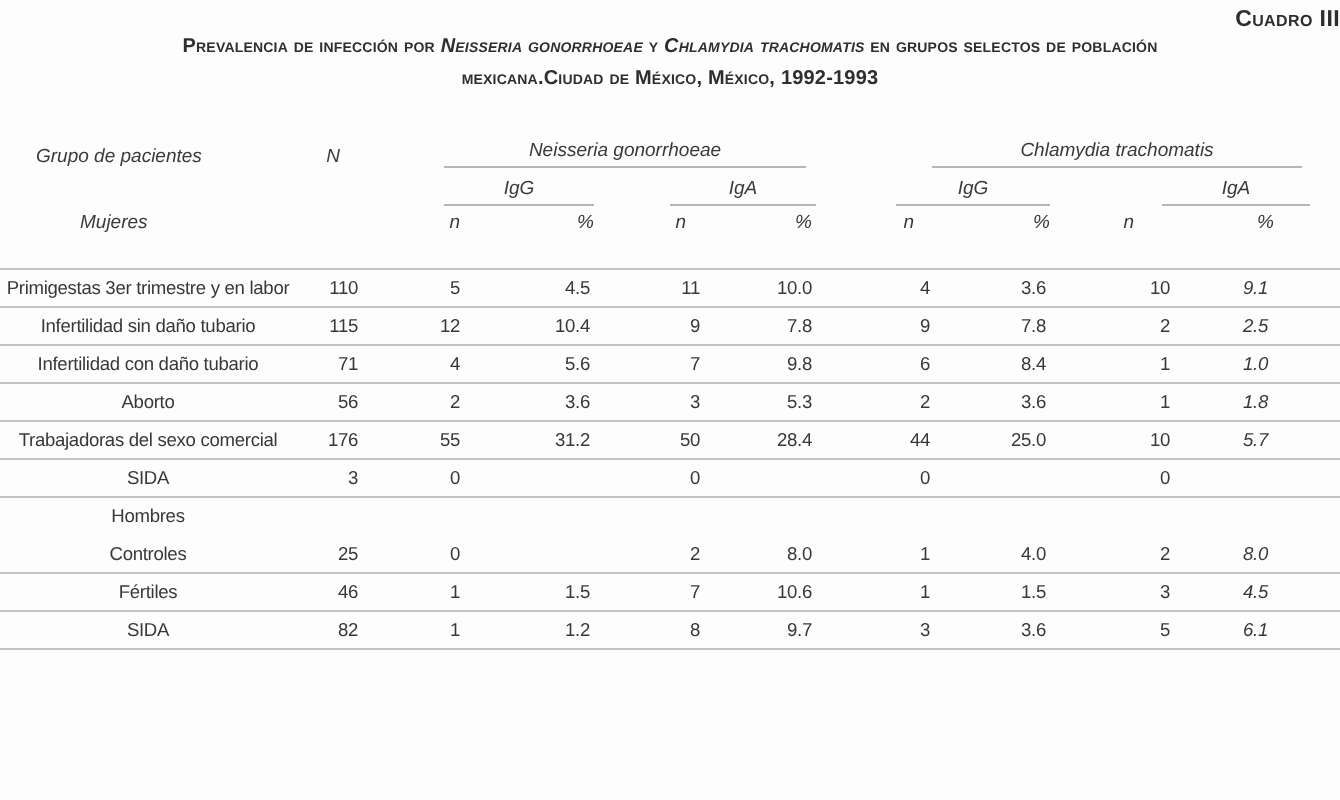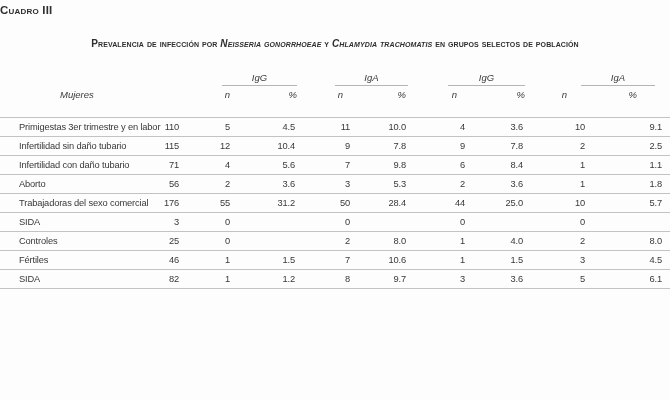--- a/index.html
+++ b/index.html
@@ -1,88 +1,99 @@
 <!DOCTYPE html>
 <html><head>
 <meta charset="utf-8">
 <style>
   html,body{margin:0;padding:0;background:#fff;}
   .page{
     position:relative;width:670px;height:400px;overflow:hidden;background:#fdfdfd;
     font-family:"Liberation Sans", sans-serif;color:#3a3a3a;
   }
   .title{
-    margin-top:4px;text-align:left;font-weight:bold;font-variant:small-caps;
+    margin-top:4px;text-align:right;font-weight:bold;font-variant:small-caps;
     font-size:11.5px;line-height:12px;color:#2e2e2e;letter-spacing:.2px;
   }
   .subtitle{
-    margin-top:20px;text-align:center;font-weight:bold;font-variant:small-caps;
+    margin-top:0;text-align:center;font-weight:bold;font-variant:small-caps;
     font-size:10px;line-height:15.5px;color:#2e2e2e;letter-spacing:.1px;
   }
   .it{font-style:italic;}
   table{
     border-collapse:collapse;table-layout:fixed;width:670px;margin-top:15px;
   }
   th{font-weight:normal;font-style:italic;font-size:9.5px;padding:0;text-align:left;vertical-align:bottom;color:#3a3a3a;}
   td{font-size:9.3px;padding:0;letter-spacing:-.15px;color:#383838;}
-  .lbl{text-align:left;padding-left:19px;white-space:nowrap;overflow:visible;}
+  .lbl{text-align:center;padding-left:3px;white-space:nowrap;overflow:visible;}
   .num{text-align:right;padding-right:2px;white-space:nowrap;}
-  .num.last{padding-right:8px;}
+  .num.last{padding-right:36px;font-style:italic;}
   tr.h1 th{height:22px;}
   tr.h2 th{height:19px;}
   tr.h3 th{height:28px;vertical-align:top;padding-top:3px;border-bottom:1px solid #c3c3c3;}
   .grp-pat{padding-left:18px;}
   .n-hdr{text-align:right;padding-right:11px;}
   .grp-rule{
     border-bottom:1px solid #b5b5b5;text-align:center;font-style:italic;
     line-height:13px;padding-bottom:1px;
   }
   .grp-rule.ng{width:181px;margin:0 5px 0 auto;}
   .grp-rule.ct{width:185px;margin:0 19px 0 auto;}
   .sub-rule{
     border-bottom:1px solid #b5b5b5;text-align:center;
     line-height:13px;padding-bottom:1px;
   }
   .sub-rule.r1{width:75px;margin:0 0 0 auto;}
   .sub-rule.r2{width:73px;margin:0 0 0 auto;}
   .sub-rule.r3{width:77px;margin:0 0 0 auto;}
   .sub-rule.r4{width:74px;margin:0 15px 0 auto;}
-  .mujeres{padding-left:60px;}
+  .mujeres{padding-left:40px;}
   th.num{text-align:right;}
   .np2{padding-right:9px;} .np3{padding-right:10px;} .np4{padding-right:20px;}
   .pp1{padding-right:0;} .pp2{padding-right:2px;} .pp3{padding-right:0;} .pp4{padding-right:33px;}
   tbody td{height:18px;border-bottom:1px solid #c3c3c3;vertical-align:middle;}
   tbody tr{height:19px;}
   tbody tr.section-row td{border-bottom:none;}
 </style>
 </head>
 <body>
 
 <div class="page">
 
   <div class="title">Cuadro III</div>
 
   <div class="subtitle">
     <div><span>Prevalencia de infección por </span><span class="it">Neisseria gonorrhoeae</span><span> y </span><span class="it">Chlamydia trachomatis</span><span> en grupos selectos de población</span></div>
+    <div><span>mexicana.Ciudad de México, México, </span><span>1992-1993</span></div>
   </div>
 
   <table>
     <colgroup>
       <col style="width:145px">
         <col style="width:36px">
       <col style="width:51px">
         <col style="width:65px">
       <col style="width:55px">
         <col style="width:56px">
       <col style="width:59px">
         <col style="width:58px">
       <col style="width:62px">
         <col style="width:83px">
     </colgroup>
     <thead>
+      <tr class="h1">
+        <th class="grp-pat">Grupo de pacientes</th>
+        <th class="n-hdr">N</th>
+        <th colspan="4">
+          <div class="grp-rule ng"><span>Neisseria gonorrhoeae</span></div>
+        </th>
+        <th colspan="4">
+          <div class="grp-rule ct"><span>Chlamydia trachomatis</span></div>
+        </th>
+      </tr>
       <tr class="h2">
         <th></th>
         <th></th>
         <th colspan="2">
             <div class="sub-rule r1">IgG</div>
           </th>
         <th colspan="2">
             <div class="sub-rule r2">IgA</div>
           </th>
         <th colspan="2">
@@ -133,21 +144,21 @@
         <tr>
           <td class="lbl">Infertilidad con daño tubario</td>
           <td class="num">71</td>
           <td class="num">4</td>
           <td class="num">5.6</td>
           <td class="num">7</td>
           <td class="num">9.8</td>
           <td class="num">6</td>
           <td class="num">8.4</td>
           <td class="num">1</td>
-          <td class="num last">1.1</td>
+          <td class="num last">1.0</td>
         </tr>
         <tr>
           <td class="lbl">Aborto</td>
           <td class="num">56</td>
           <td class="num">2</td>
           <td class="num">3.6</td>
           <td class="num">3</td>
           <td class="num">5.3</td>
           <td class="num">2</td>
           <td class="num">3.6</td>
@@ -171,20 +182,32 @@
           <td class="num">3</td>
           <td class="num">0</td>
           <td class="num"></td>
           <td class="num">0</td>
           <td class="num"></td>
           <td class="num">0</td>
           <td class="num"></td>
           <td class="num">0</td>
           <td class="num last"></td>
         </tr>
+        <tr class="section-row">
+          <td class="lbl">Hombres</td>
+          <td class="num"></td>
+          <td class="num"></td>
+          <td class="num"></td>
+          <td class="num"></td>
+          <td class="num"></td>
+          <td class="num"></td>
+          <td class="num"></td>
+          <td class="num"></td>
+          <td class="num last"></td>
+        </tr>
         <tr>
           <td class="lbl">Controles</td>
           <td class="num">25</td>
           <td class="num">0</td>
           <td class="num"></td>
           <td class="num">2</td>
           <td class="num">8.0</td>
           <td class="num">1</td>
           <td class="num">4.0</td>
           <td class="num">2</td>

